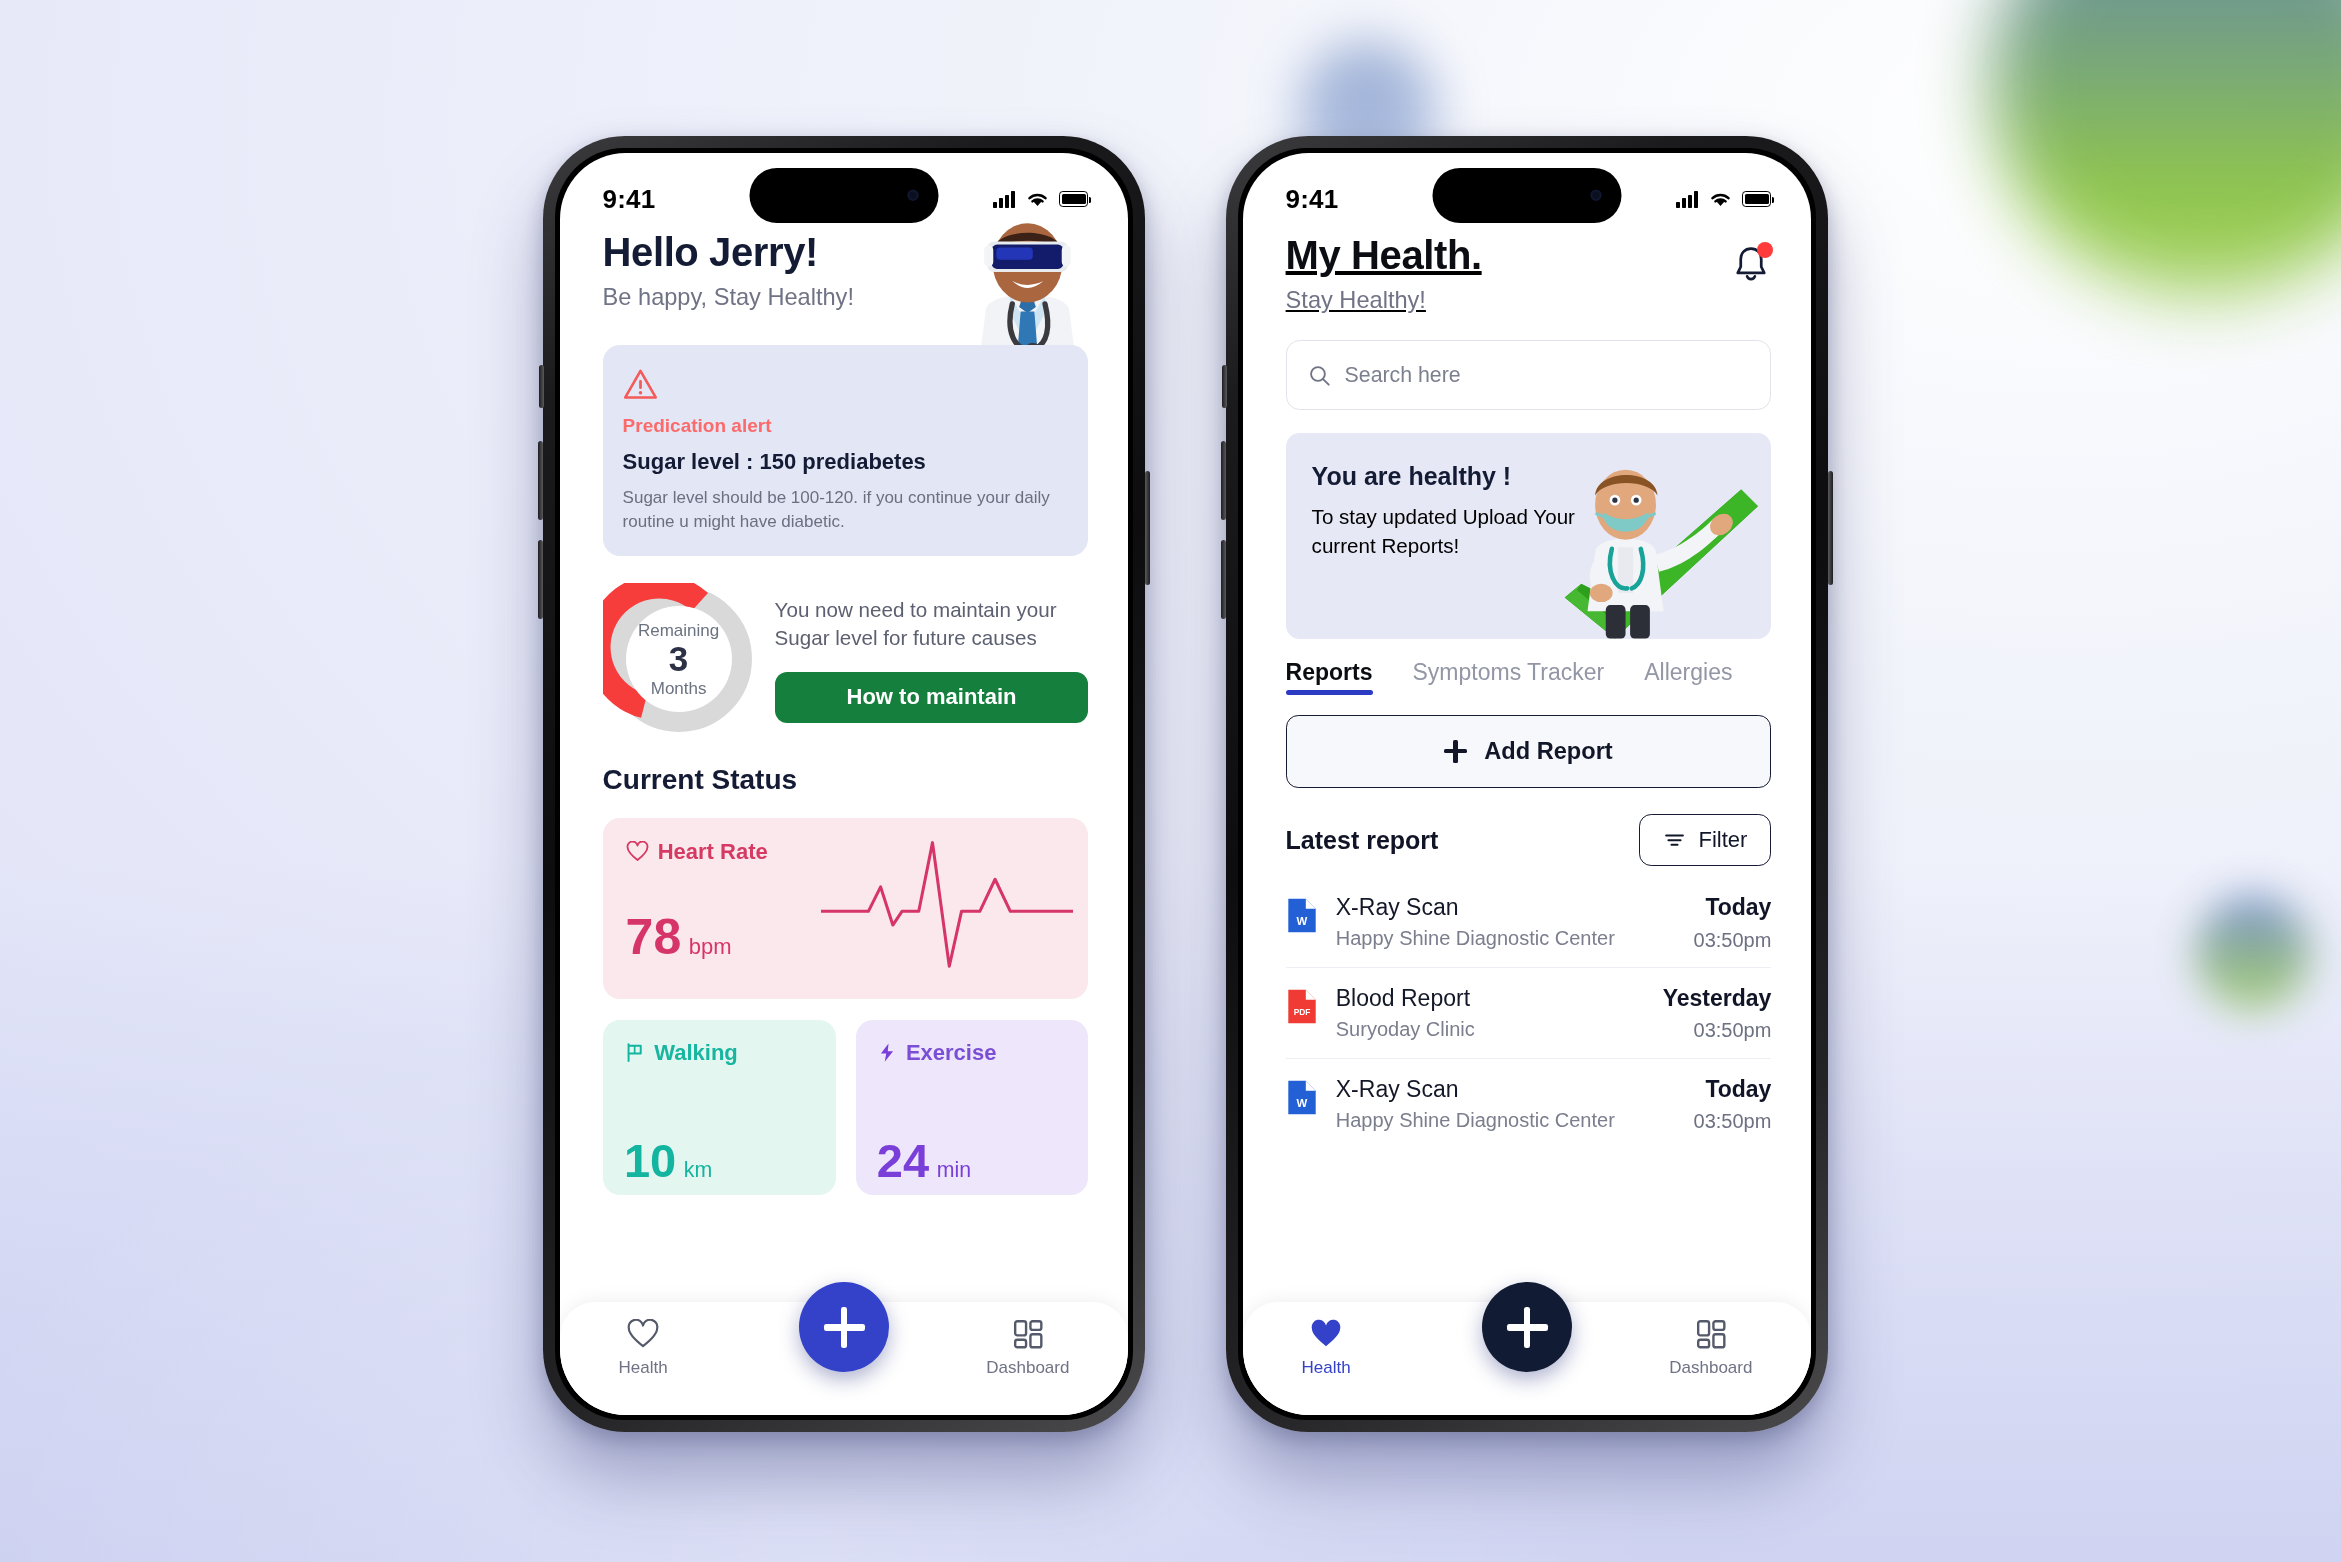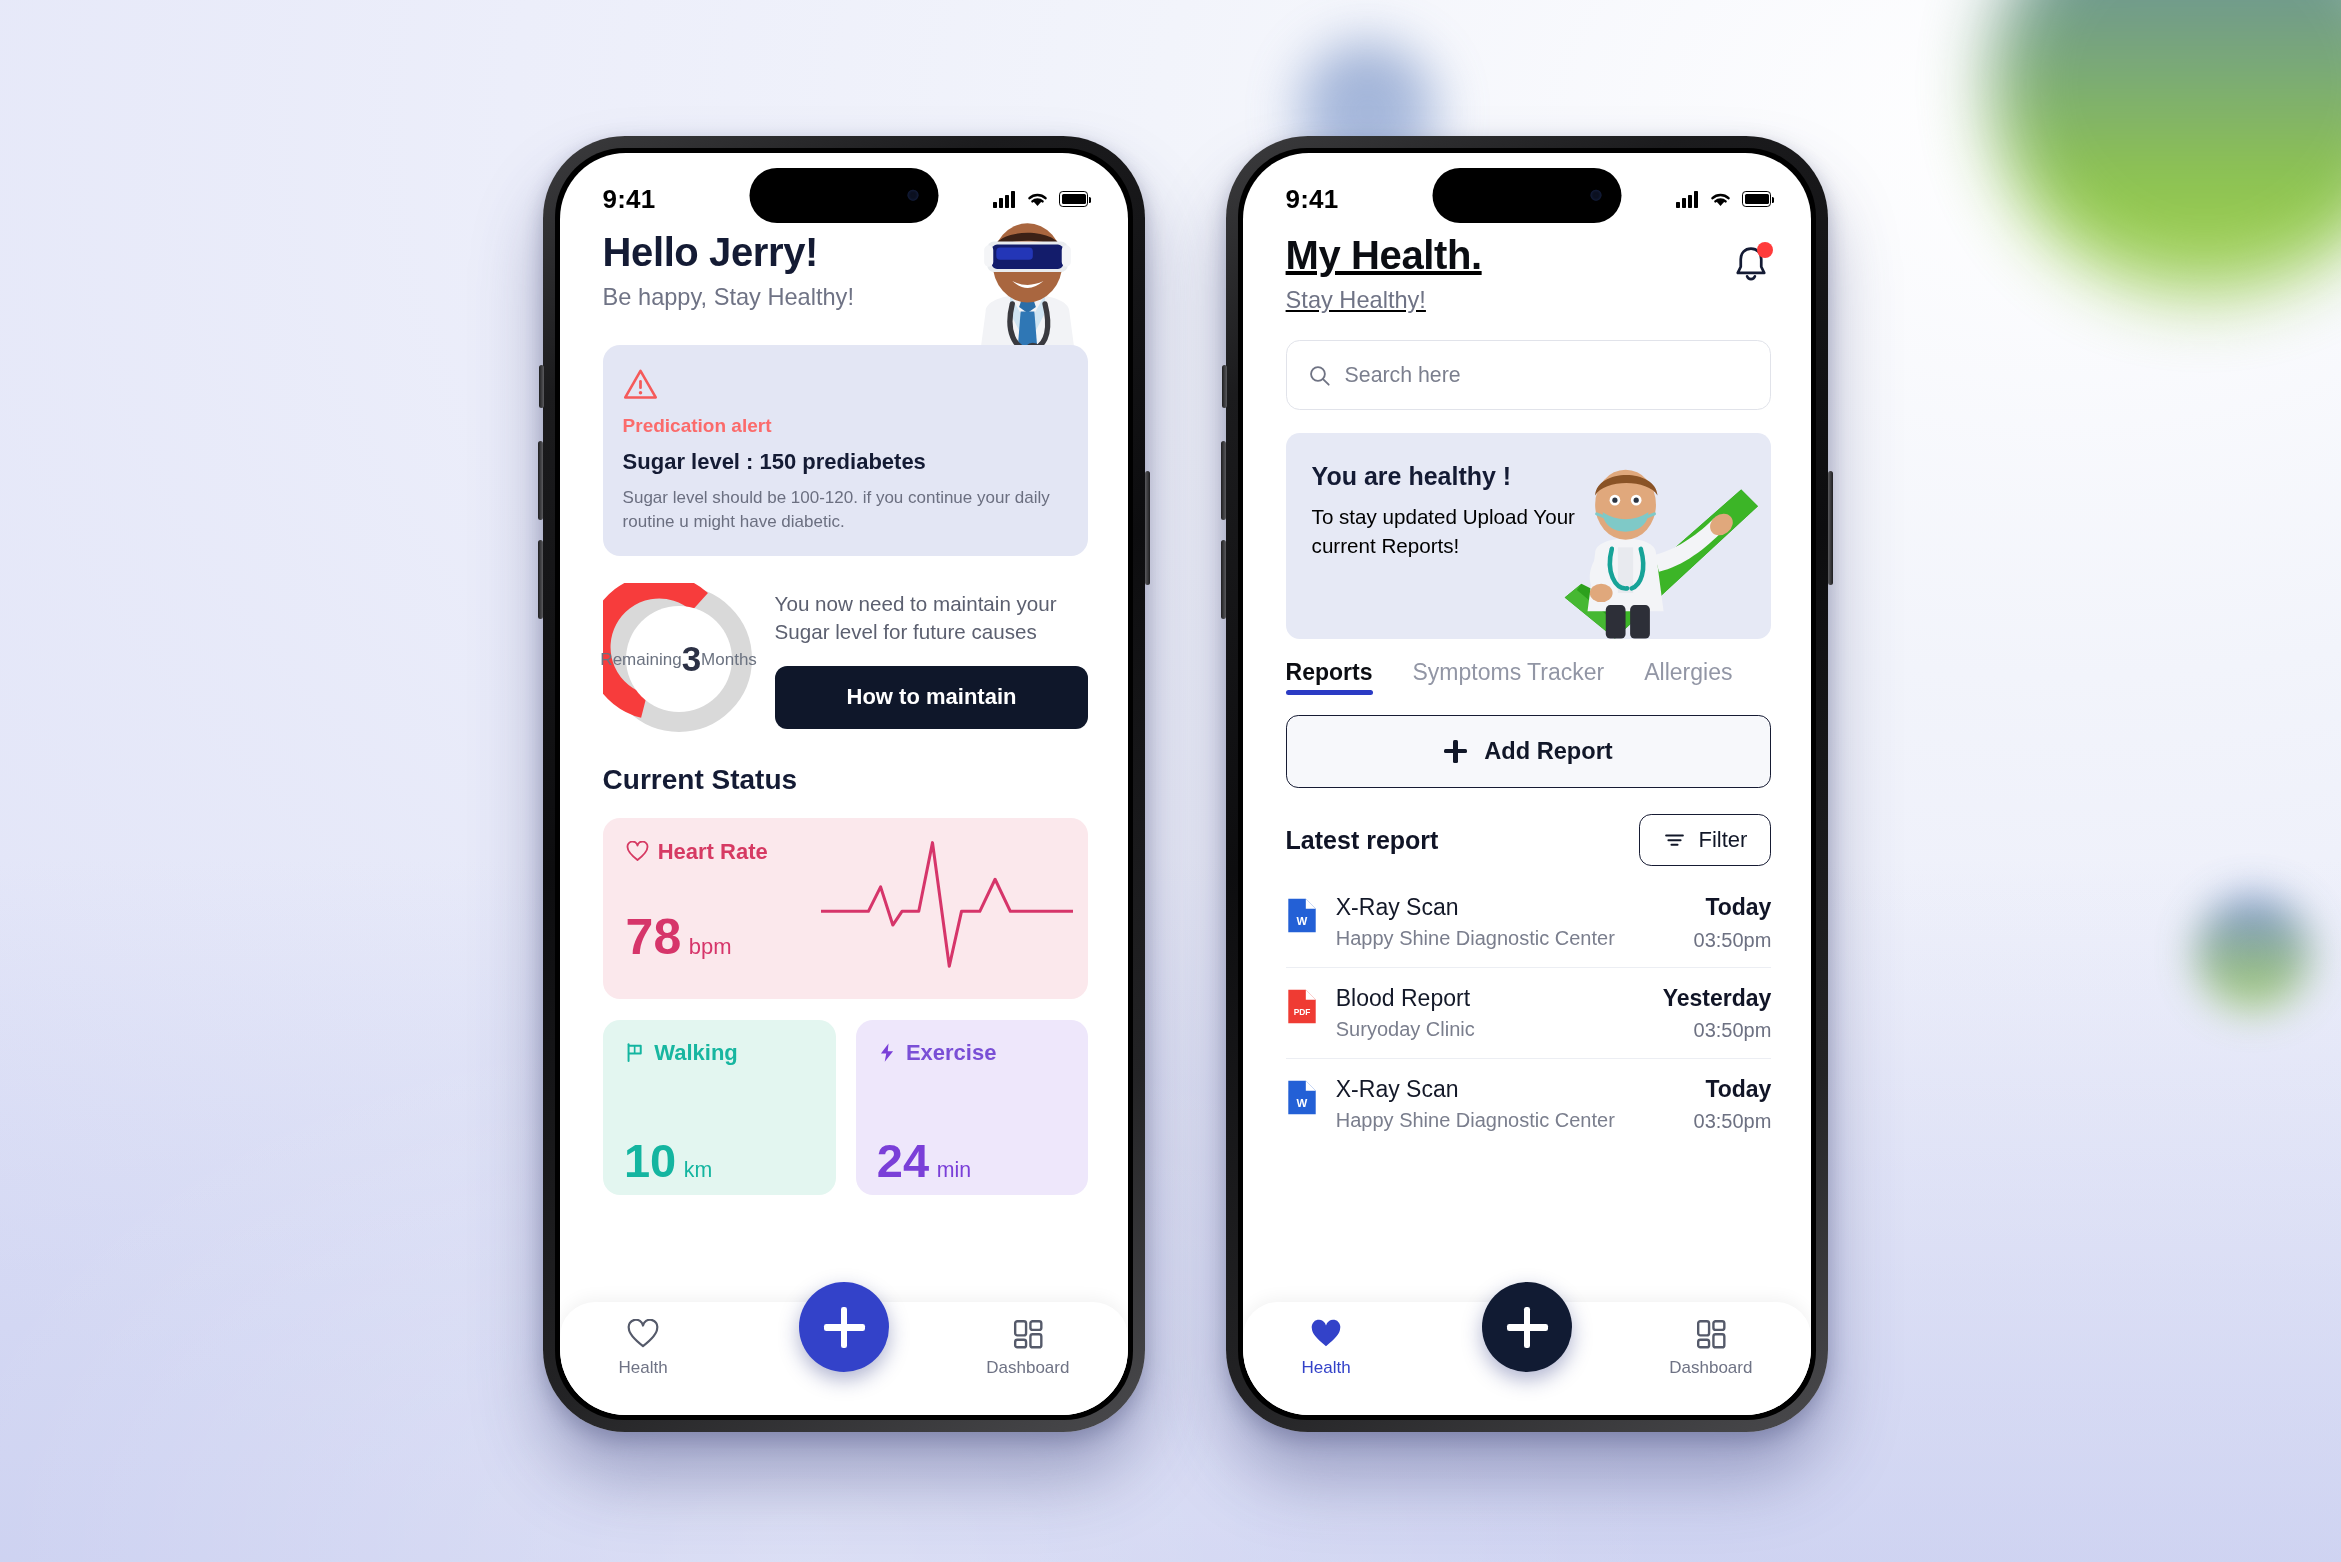--- a/index.html
+++ b/index.html
@@ -98,29 +98,29 @@
   }
   .alert-icon { flex: 0 0 35px; margin-top: 3px; }
   .alert-title { color:#fb6b6b; font-size:19px; font-weight:700; }
   .alert-head  { color:#141b34; font-size:22px; font-weight:700; margin-top:12.2px; }
   .alert-desc  { color:#6b6f80; font-size:17px; line-height:1.38; margin-top:10.7px; }
 
   .remain-row { display:flex; align-items:center; gap: 20px; margin-top: 27.4px; }
   .donut { position:relative; width: 152px; height: 152px; flex:0 0 152px; }
   .donut-center {
     position:absolute; inset: 23px; border-radius:50%; background:#fff;
-    display:flex; flex-direction:row; align-items:center; justify-content:center;
+    display:flex; flex-direction:column; align-items:center; justify-content:center;
   }
   .donut-l1 { font-size:17px; color:#6b7280; line-height:1; }
   .donut-l2 { font-size:35px; color:#2c3145; font-weight:600; line-height:1.15; }
   .donut-l3 { font-size:17px; color:#6b7280; line-height:1; }
   .remain-right { flex:1; }
   .remain-text { font-size:20.6px; color:#5c6070; line-height:1.35; }
   .maintain-btn {
-    margin-top: 20px; width: 100%; height: 63px; background:#0f172a; color:#fff;
+    margin-top: 20px; width: 100%; height: 51px; background:#15803d; color:#fff;
     border:none; border-radius: 12.2px; font-size: 22px; font-weight:700;
     font-family:"Liberation Sans", sans-serif; cursor:pointer;
   }
 
   .section-title { font-size: 28px; font-weight:700; color:#141b34; margin-top: 29px; }
 
   .hr-card {
     margin-top: 21.3px; background:#fbe8ec; border-radius: 17px; height: 181px;
     padding: 21.3px 23px; position:relative; overflow:hidden;
   }

